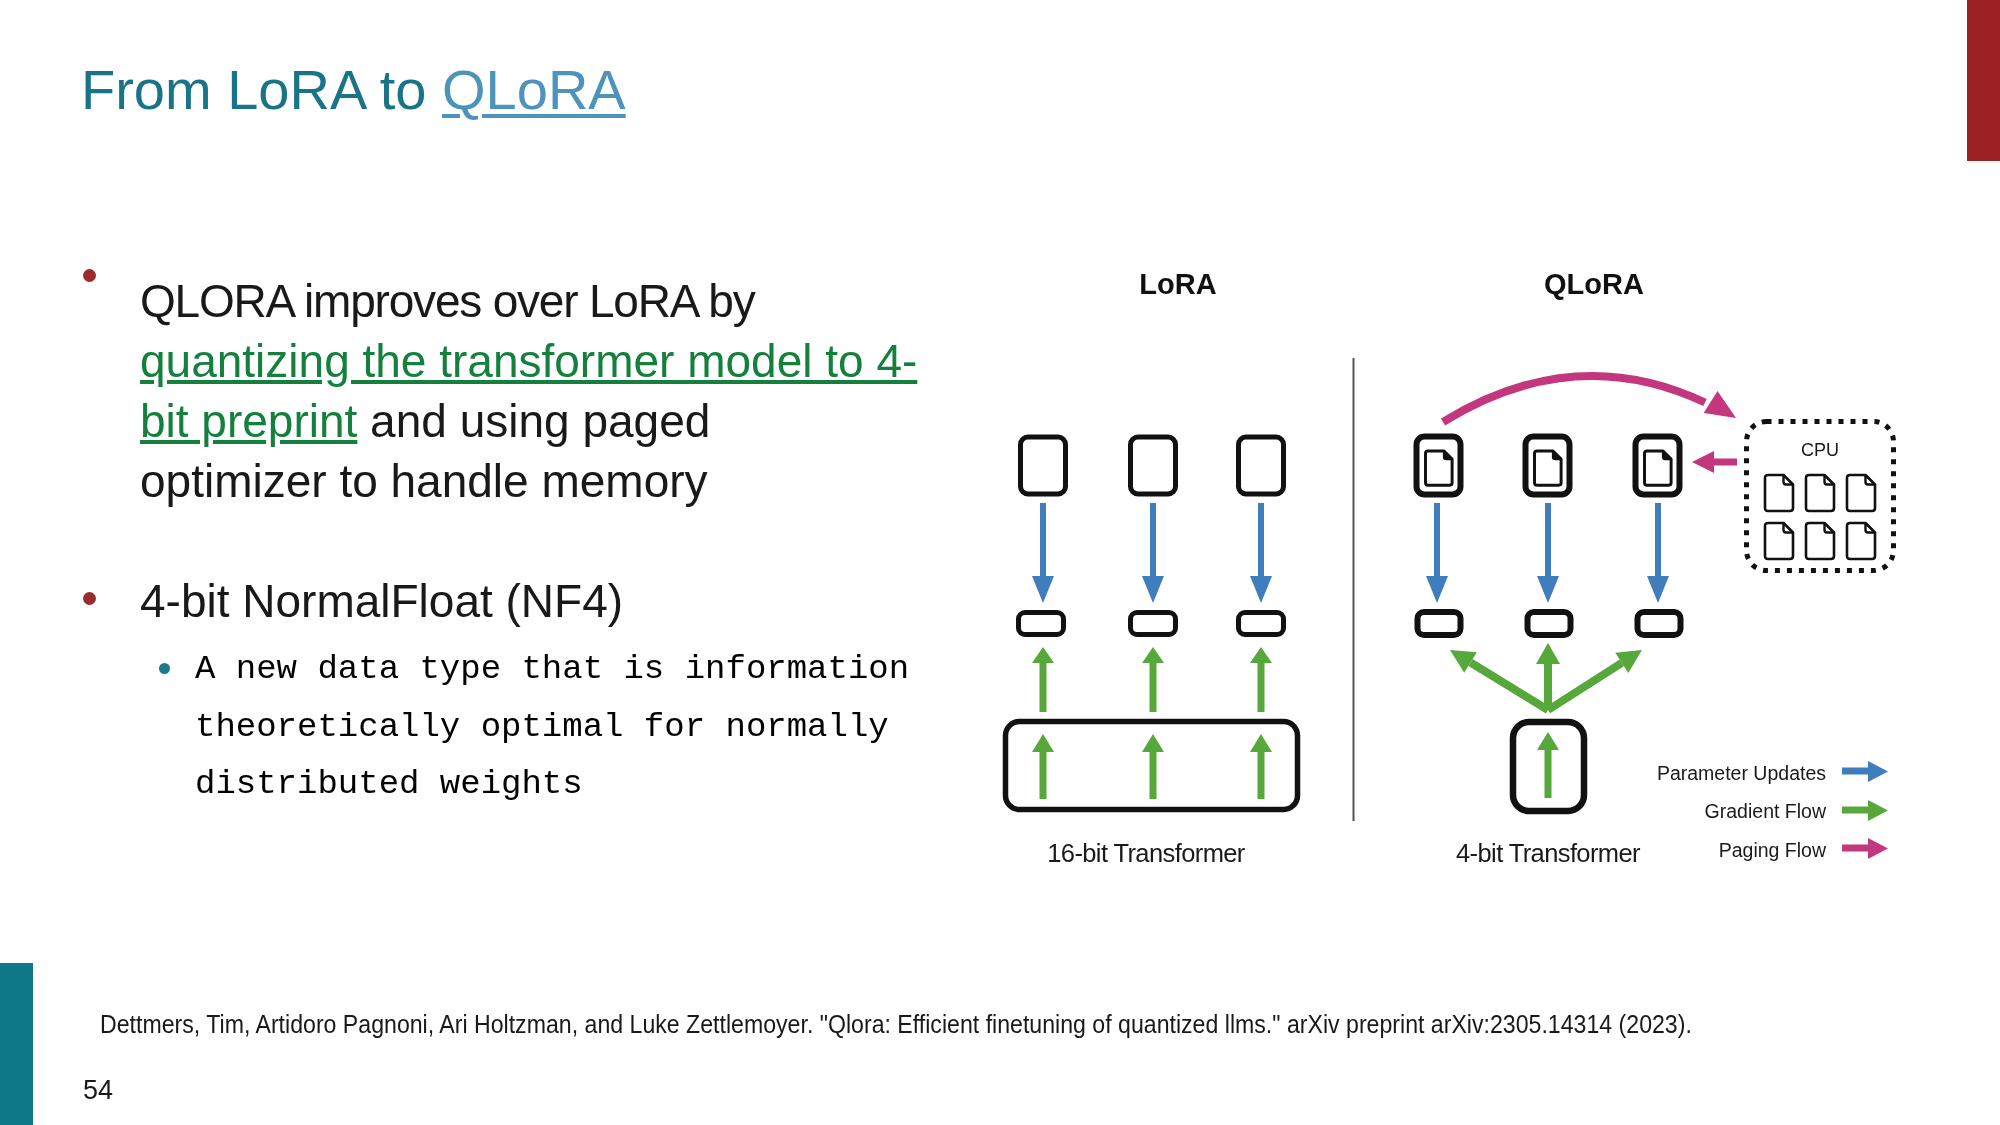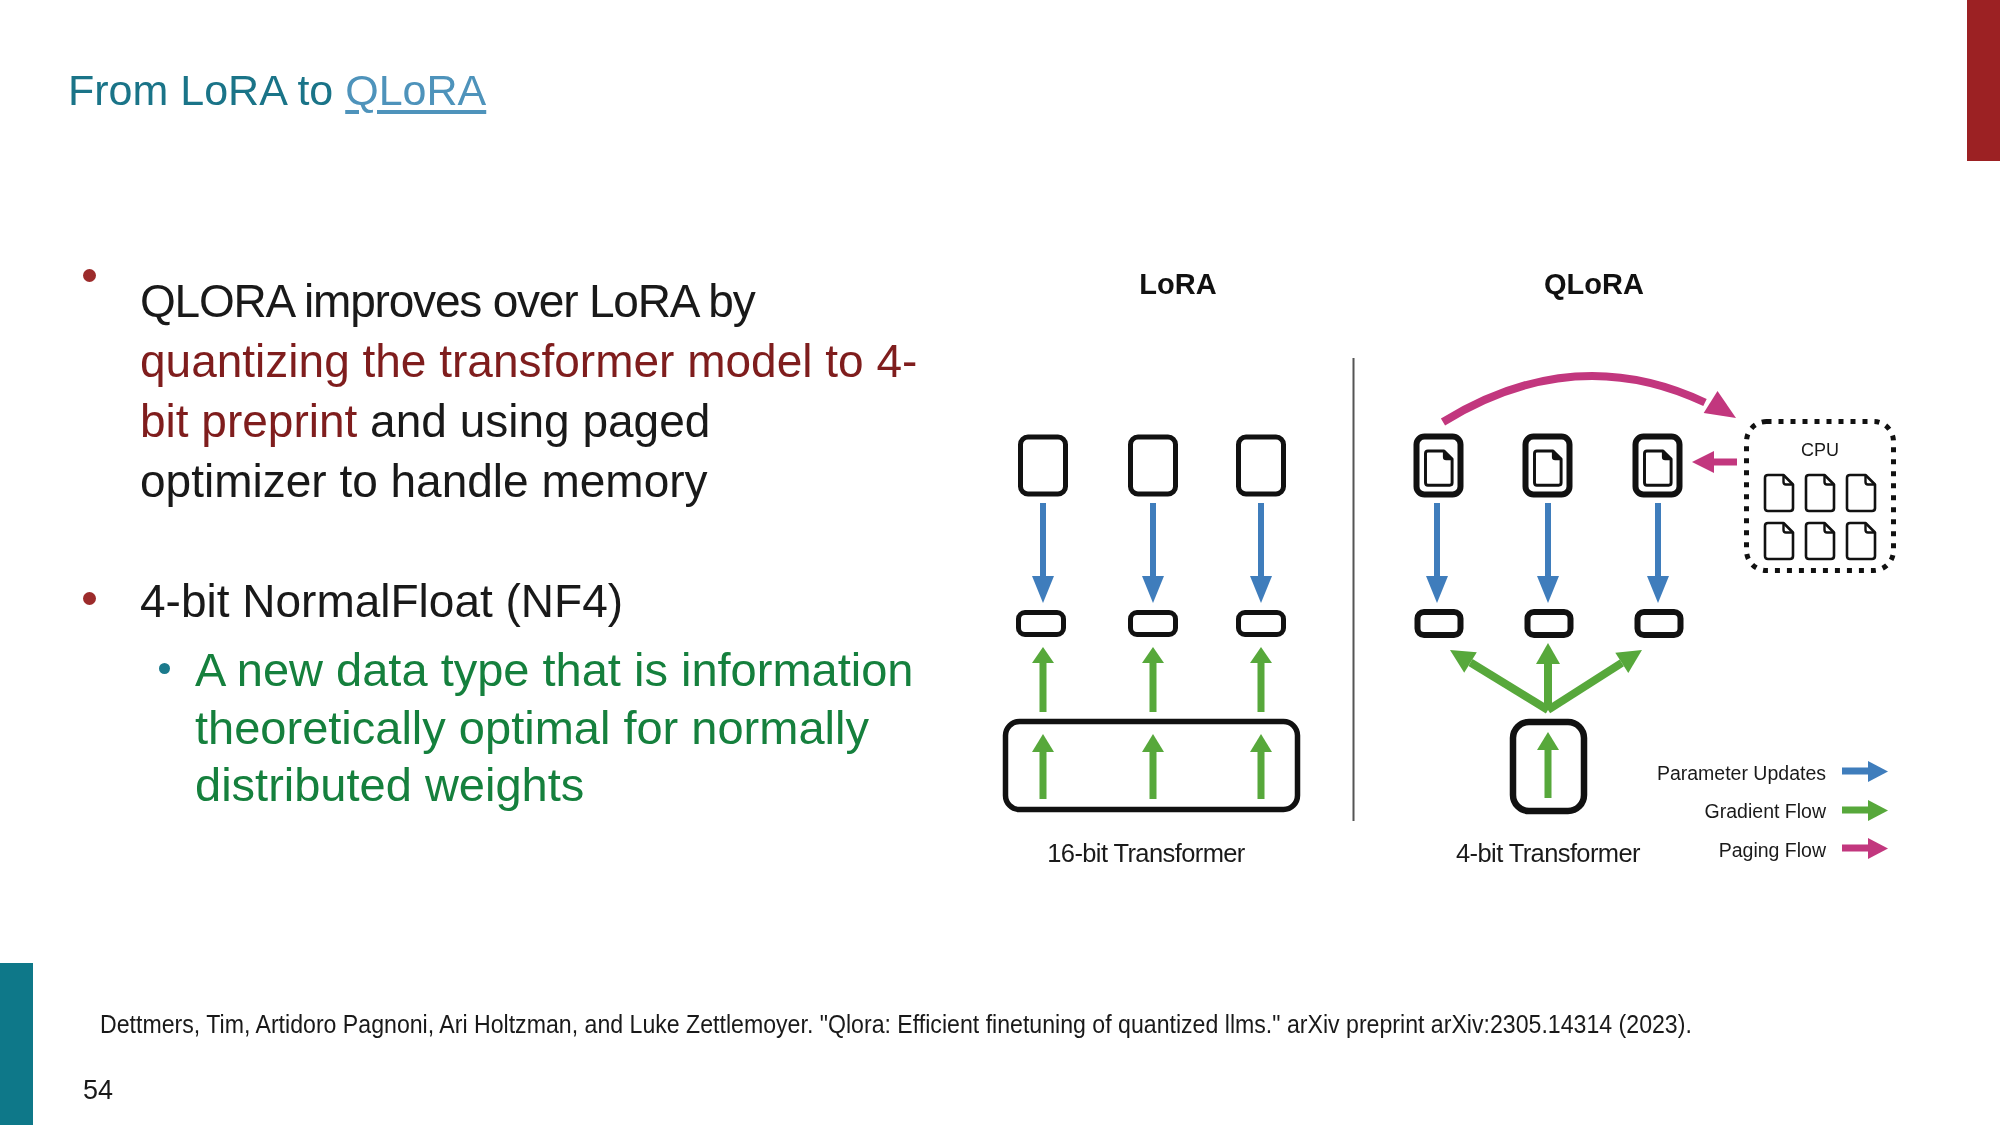--- a/index.html
+++ b/index.html
@@ -1,26 +1,26 @@
 <!DOCTYPE html>
 <html><head>
 <meta charset="utf-8">
 <style>
   html,body{margin:0;padding:0;}
   body{width:2000px;height:1125px;background:#ffffff;overflow:hidden;position:relative;
        font-family:"Liberation Sans", sans-serif;}
   .abs{position:absolute;}
-  #title{left:68px;top:50px;font-size:43px;color:#1A7488;white-space:nowrap;line-height:80px;}
+  #title{left:81px;top:50px;font-size:56px;color:#1A7488;white-space:nowrap;line-height:80px;}
   #title a{color:#4E93BB;text-decoration:underline;text-decoration-thickness:3.5px;text-underline-offset:5px;}
   .dot1{width:13px;height:13px;border-radius:50%;background:#9C2B2B;}
   .dot2{width:11px;height:11px;border-radius:50%;background:#1B7A8C;}
   #b1{left:140px;top:244px;font-size:46px;line-height:60px;color:#191919;white-space:nowrap;margin-top:27px;}
-  .red{color:#7f1d1d;}
+  .red{color:#15803d;text-decoration:underline;}
   #b2{left:140px;top:571px;font-size:46px;line-height:60px;color:#191919;white-space:nowrap;}
-  #b3{left:195px;top:641px;font-size:47px;line-height:57.5px;color:#15803d;white-space:nowrap;}
+  #b3{left:195px;top:641px;font-size:34px;line-height:57.5px;color:#000000;white-space:nowrap;font-family:Liberation Mono, monospace;}
   #cite{left:100px;top:1010px;font-size:25px;color:#191919;white-space:nowrap;transform:scaleX(0.925);transform-origin:0 0;}
   #pnum{left:83px;top:1073px;font-size:27px;line-height:34px;color:#191919;text-align:center;}
   #sidebar{left:0;top:963px;width:33px;height:162px;background:#0E7889;}
   #redblock{left:1967px;top:0;width:33px;height:161px;background:#9C2123;}
 </style>
 </head>
 <body>
   <div id="title" class="abs">From LoRA to <a>QLoRA</a></div>
 
   <div class="abs dot1" style="left:83px;top:269px;"></div>

